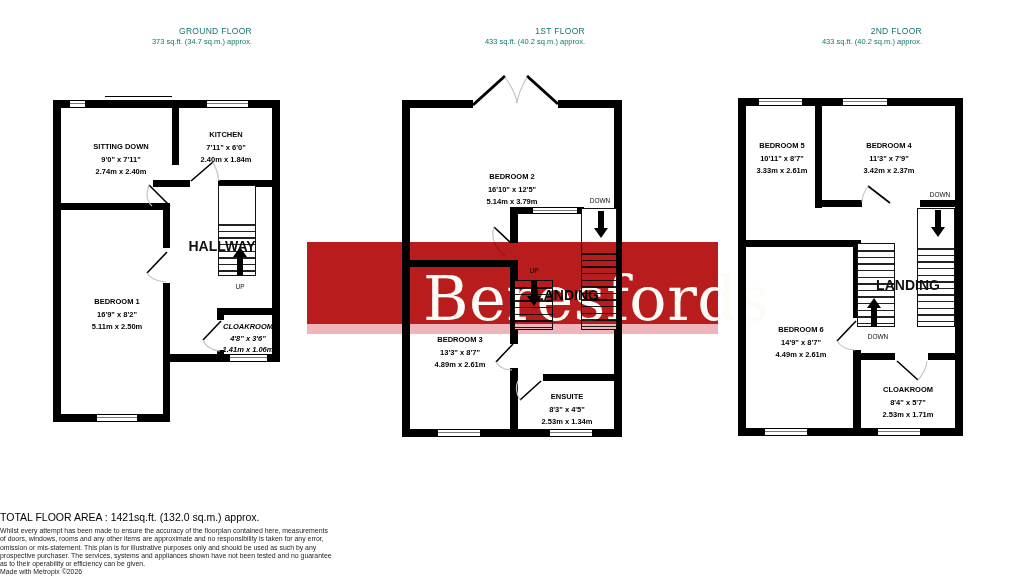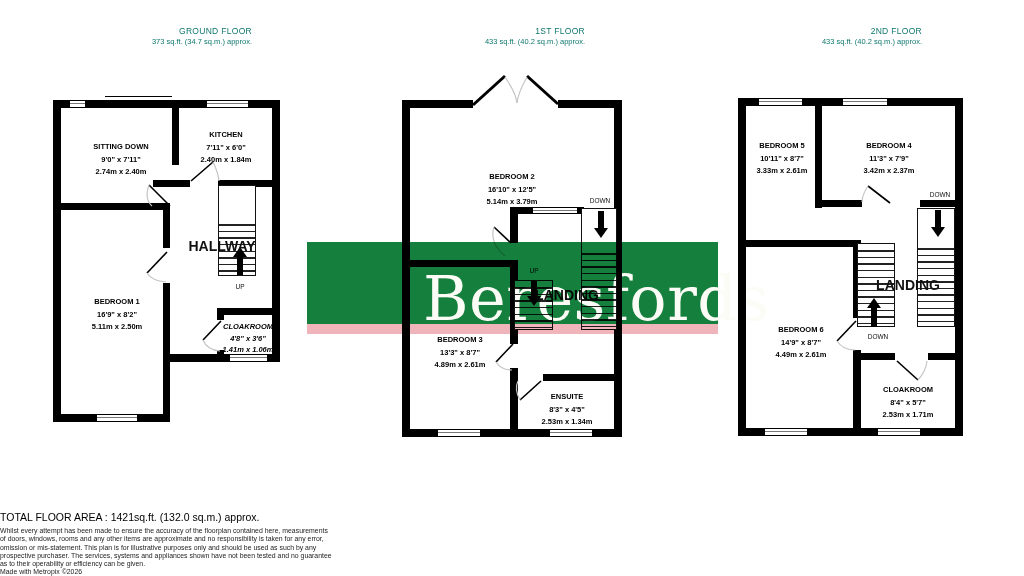--- a/index.html
+++ b/index.html
@@ -236,21 +236,21 @@
   <div class="room lbl" style="left:908px;top:384px">
     <div>CLOAKROOM</div>
     <div>8'4" x 5'7"</div>
     <div>2.53m x 1.71m</div>
   </div>
   <div class="tag lbl" style="left:940px;top:191px">DOWN</div>
   <div class="tag lbl" style="left:878px;top:333px">DOWN</div>
   <div class="tag big lbl" style="left:908px;top:277px">LANDING</div>
 
   <div class="watermark">
-    <div class="wm-green" id="wm-green" style="background: #15803d;">
+    <div class="wm-green" id="wm-green" style="background: #b91c1c;">
       <span class="wm-text">Beresfords</span>
     </div>
     <div class="wm-pink" id="wm-pink" style="background: rgb(240, 181, 186);"></div>
   </div>
 
   <div class="footer">
     <div class="total">TOTAL FLOOR AREA : 1421sq.ft. (132.0 sq.m.) approx.</div>
     <div class="disc">
       <div>Whilst every attempt has been made to ensure the accuracy of the floorplan contained here, measurements</div>
       <div>of doors, windows, rooms and any other items are approximate and no responsibility is taken for any error,</div>

